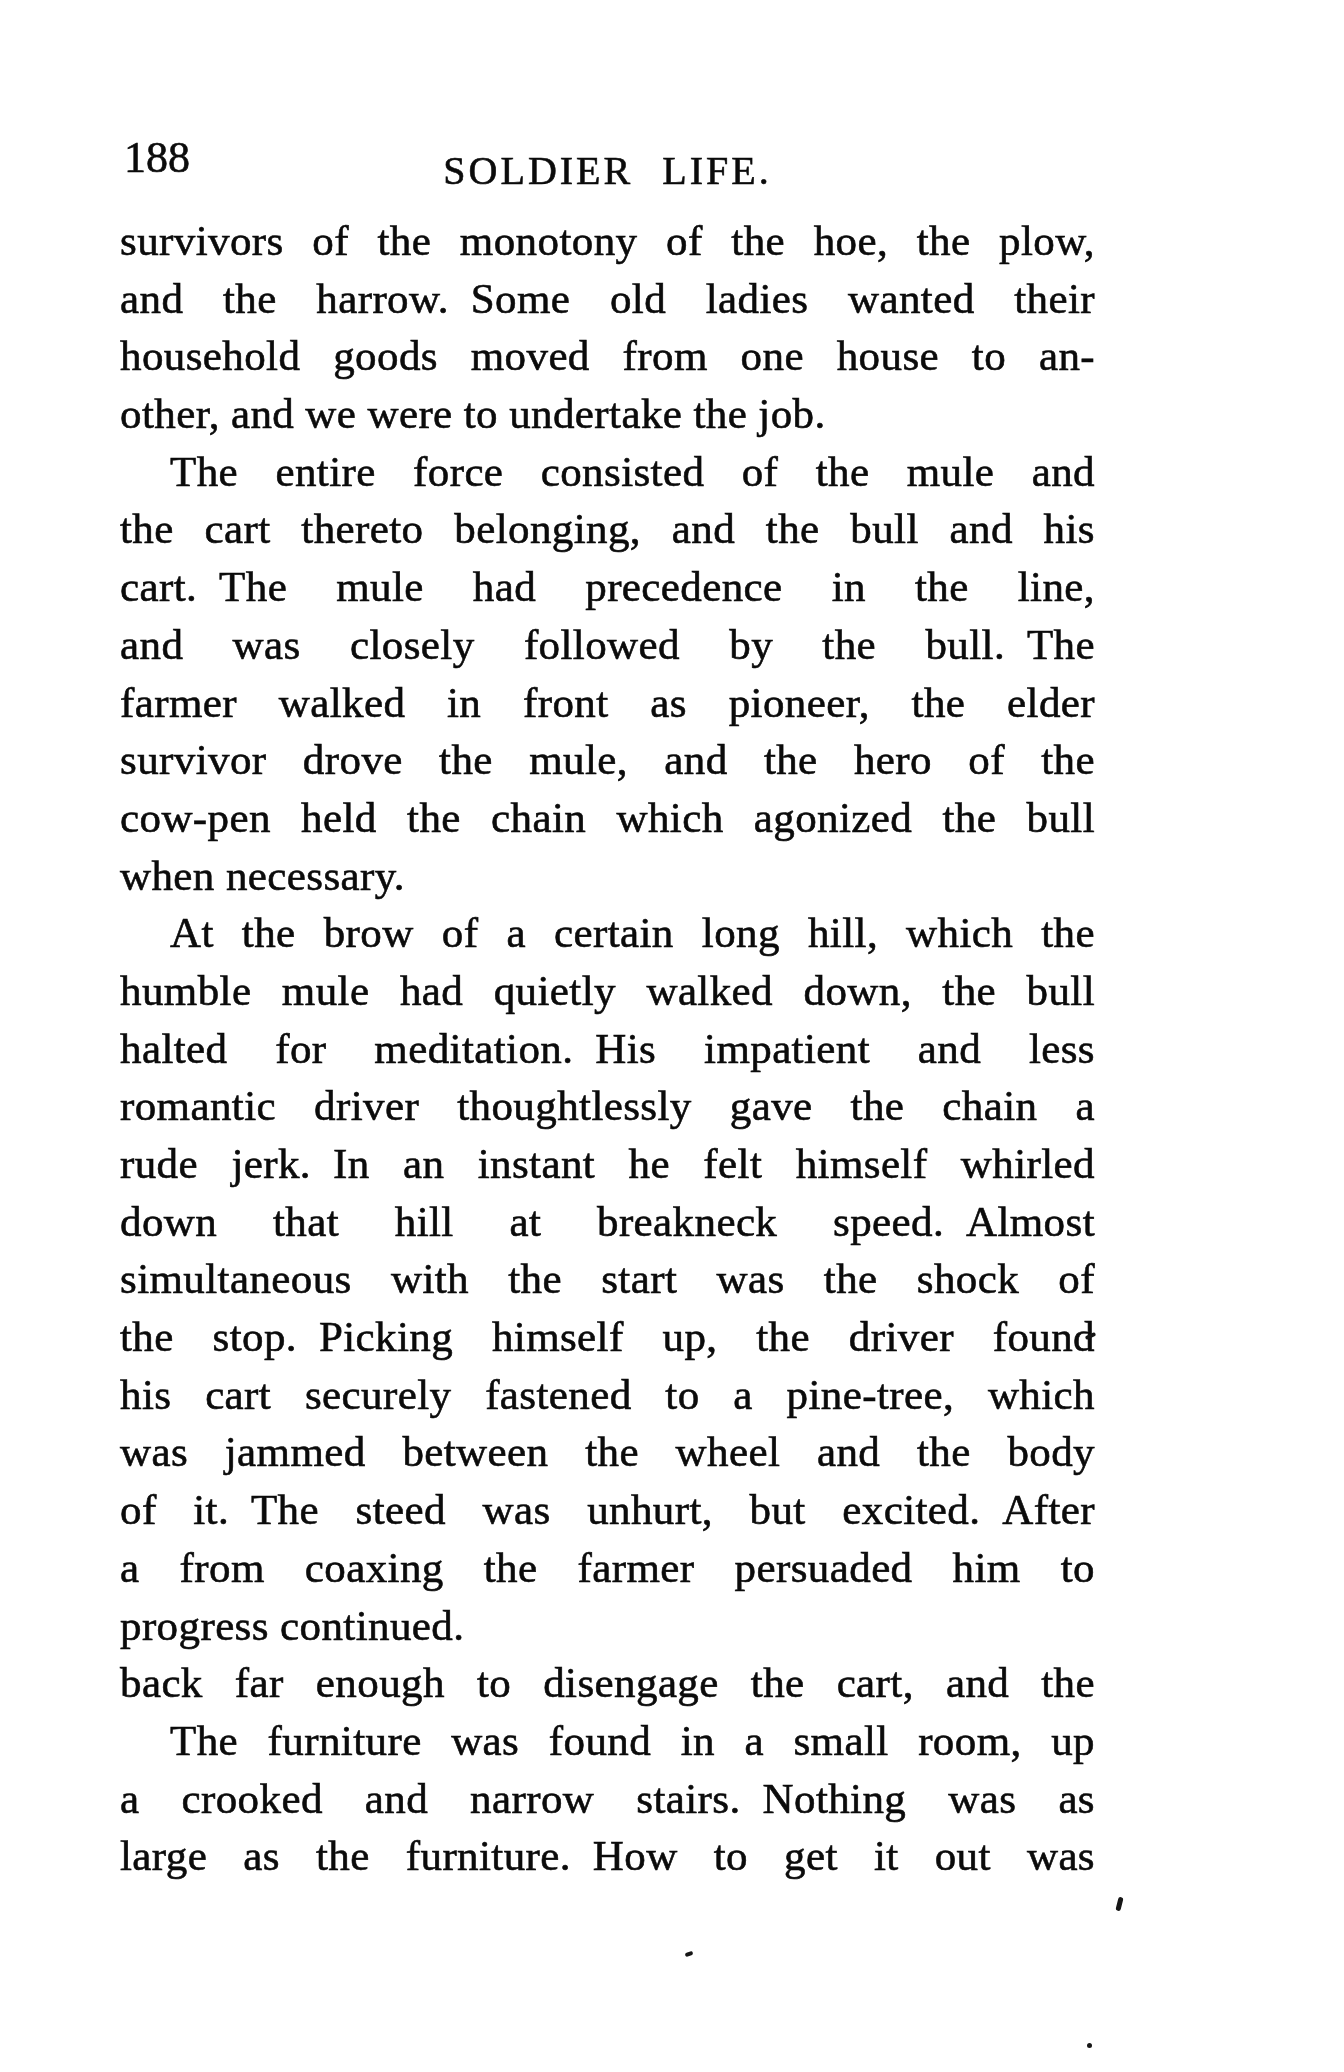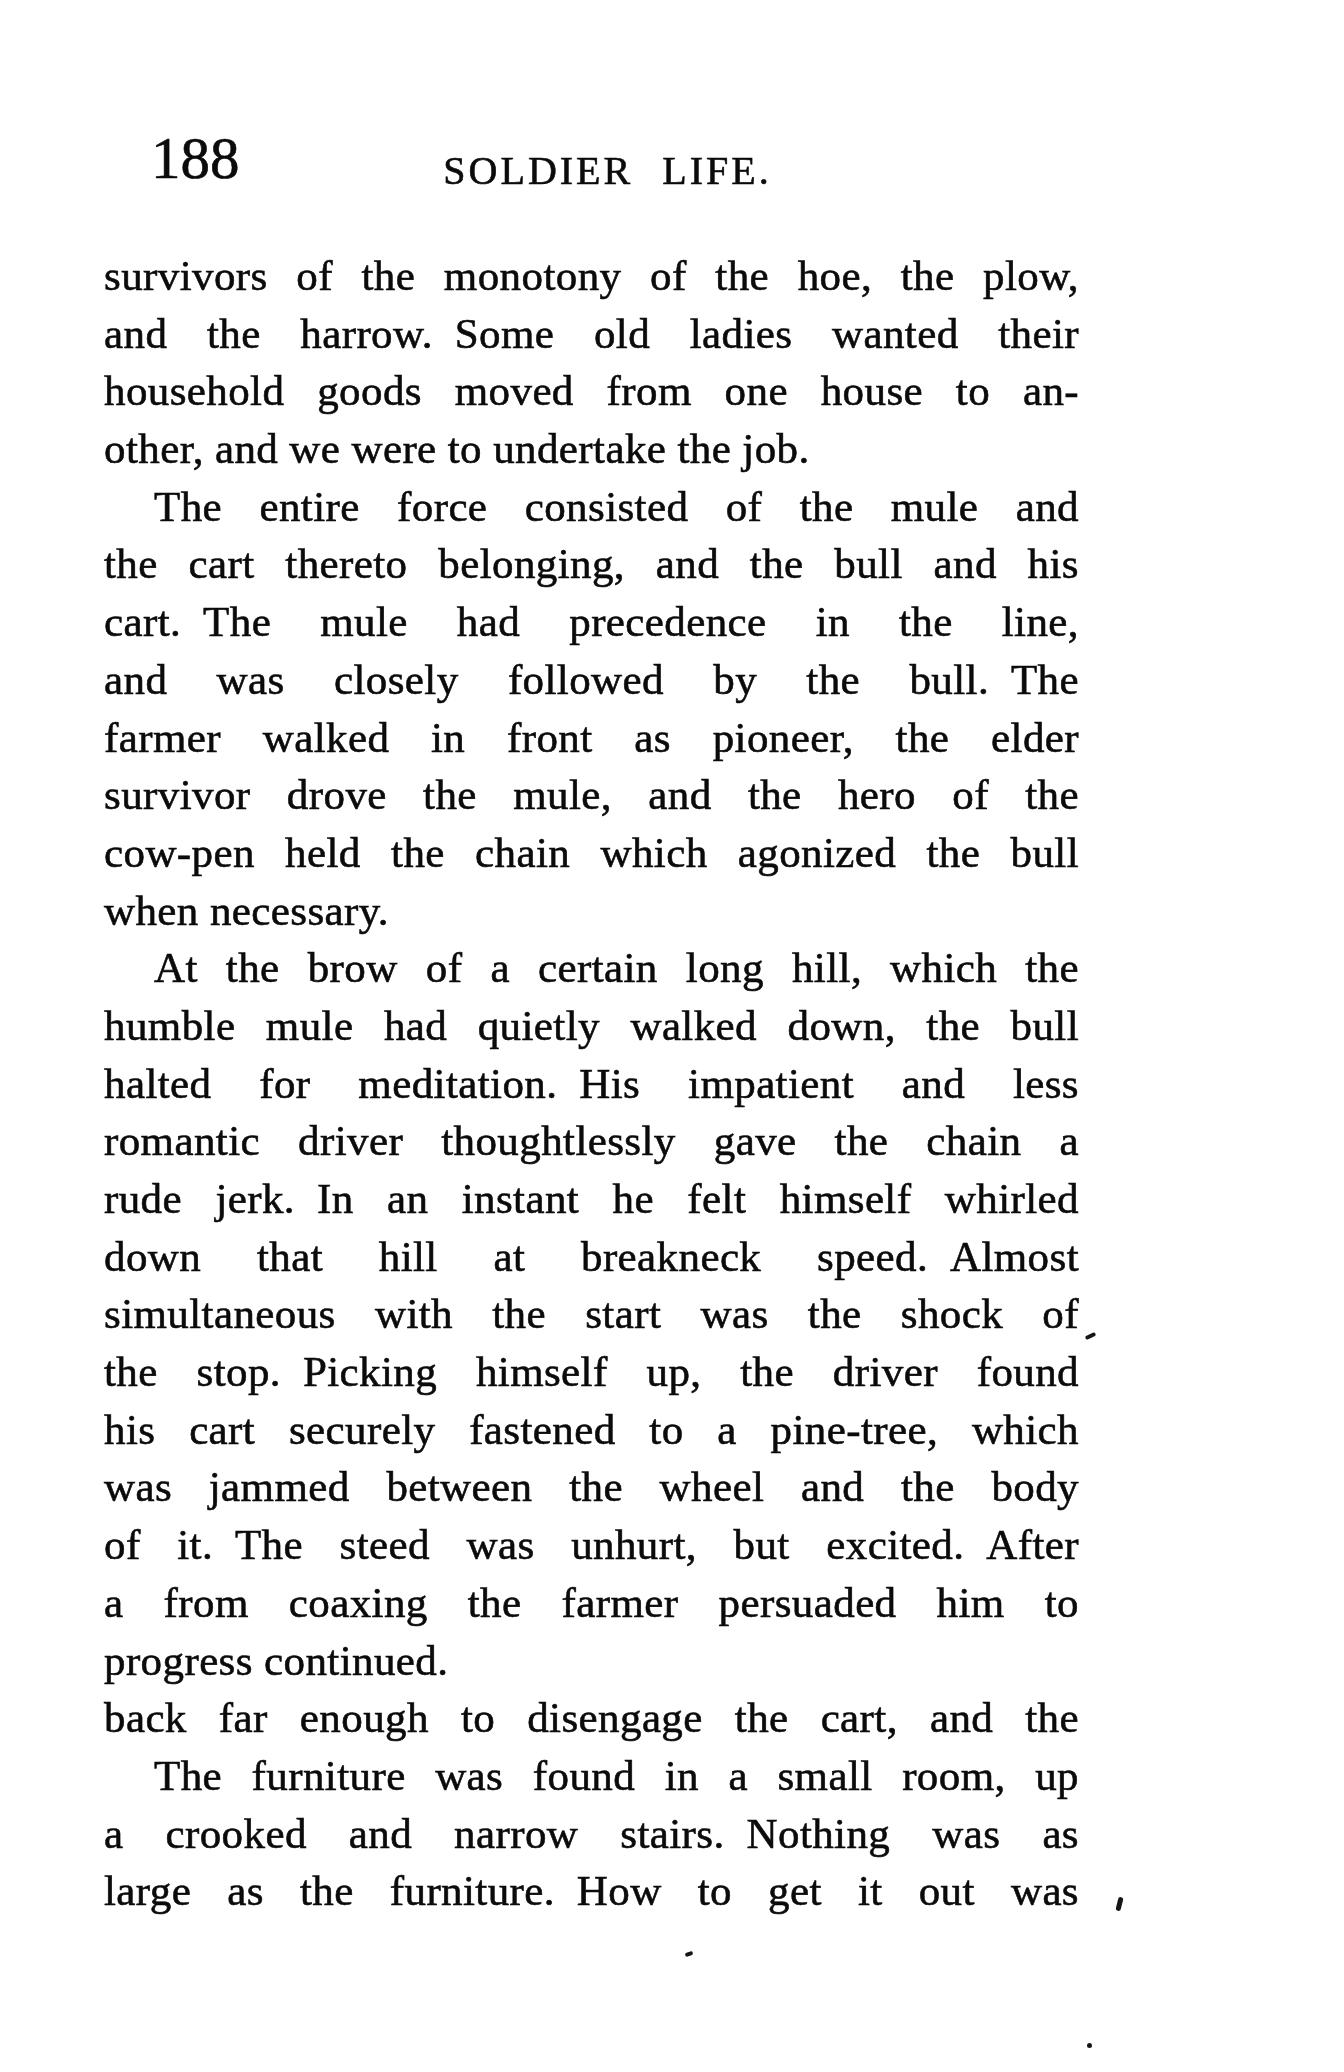--- a/index.html
+++ b/index.html
@@ -21,41 +21,39 @@
     position: absolute;
     left: 120px;
     top: 131px;
     width: 975px;
     height: 54px;
   }
   .page-number {
     position: absolute;
     left: 4px;
     top: 0;
-    font-size: 59px;
+    font-size: 44px;
     line-height: 54px;
-    margin-left: 27px;
   }
   .running-title {
     position: absolute;
     left: 0;
     right: 0;
     top: 13px;
     text-align: center;
     font-size: 40px;
     line-height: 54px;
     letter-spacing: 3px;
     word-spacing: 16px;
   }
   .body-text {
     position: absolute;
-    left: 104px;
+    left: 120px;
     top: 212px;
     width: 975px;
-    margin-top: 35px;
   }
   .line {
     height: 57.7px;
     line-height: 57.7px;
     font-size: 43px;
     letter-spacing: 0.4px;
     text-align: justify;
     text-align-last: justify;
     text-justify: inter-word;
   }

